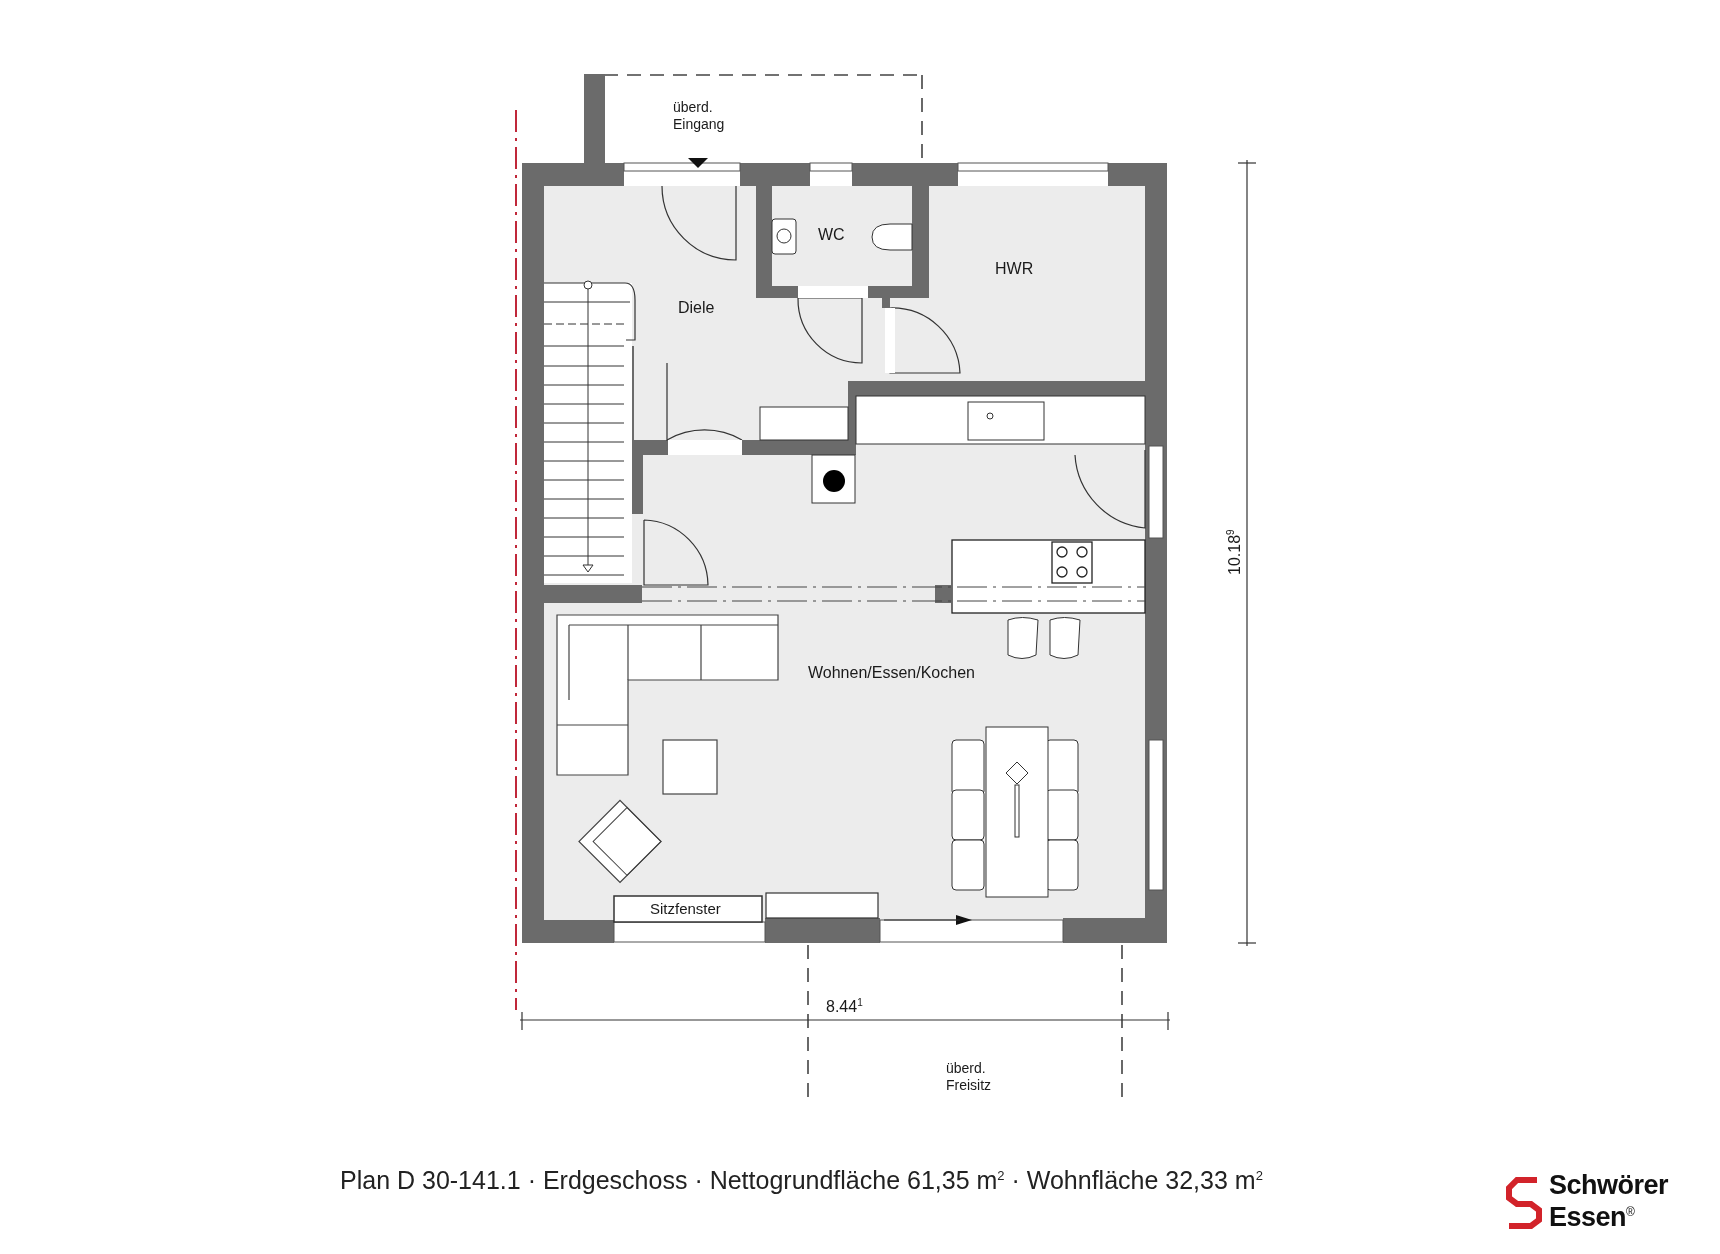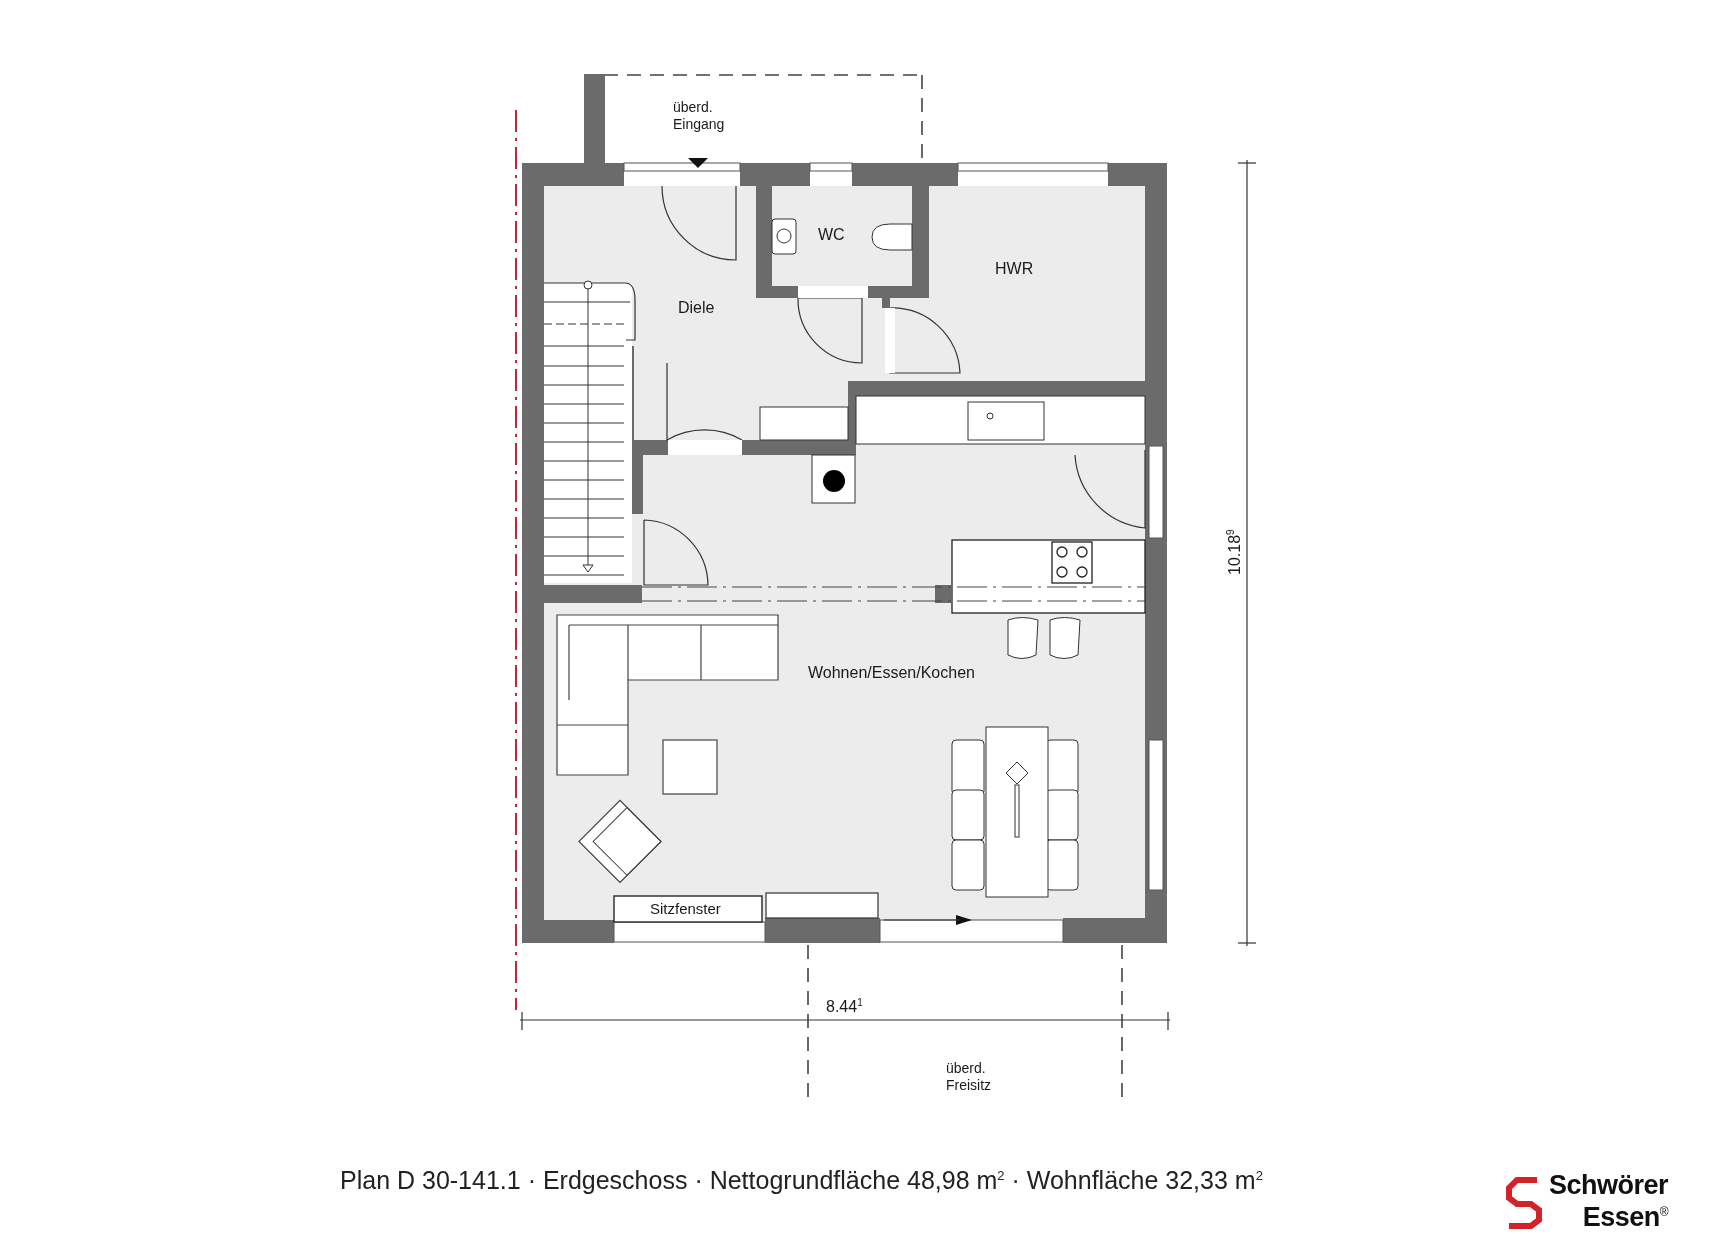--- a/index.html
+++ b/index.html
@@ -1,21 +1,21 @@
 <!DOCTYPE html>
 <html><head>
 <meta charset="utf-8">
 <style>
   html, body { margin:0; padding:0; background:#ffffff; }
   body { width:1720px; height:1254px; position:relative; overflow:hidden; font-family:"Liberation Sans", sans-serif; }
   #plan { position:absolute; left:0; top:0; }
   .lbl { font-family:"Liberation Sans", sans-serif; fill:#1a1a1a; }
   .footer { position:absolute; left:340px; top:1166px; font-size:25px; color:#222; white-space:nowrap; font-family:"Liberation Sans", sans-serif; }
   .footer sup { font-size:13px; }
-  .logo { position:absolute; left:1505px; top:1172px; width:200px; height:60px;text-align:right; }
+  .logo { position:absolute; left:1505px; top:1172px; width:200px; height:60px; }
   .logo-text { position:absolute; left:44px; top:0; font-weight:bold; font-size:27px; line-height:27px; color:#111; font-family:"Liberation Sans", sans-serif; letter-spacing:-0.5px; }
   .logo-text sup { font-size:12px; font-weight:normal; }
 </style>
 </head>
 <body>
 
 <svg id="plan" width="1720" height="1254" viewBox="0 0 1720 1254" xmlns="http://www.w3.org/2000/svg">
 
   <line x1="516" y1="110" x2="516" y2="1010" stroke="#c0283a" stroke-width="2" stroke-dasharray="22,6,3,6"></line>
 
@@ -202,21 +202,21 @@
   <text class="lbl" x="678" y="313" font-size="16">Diele</text>
   <text class="lbl" x="808" y="678" font-size="16">Wohnen/Essen/Kochen</text>
   <text class="lbl" x="650" y="914" font-size="15">Sitzfenster</text>
   <text class="lbl" x="946" y="1073" font-size="14">überd.</text>
   <text class="lbl" x="946" y="1090" font-size="14">Freisitz</text>
   <text class="lbl" x="826" y="1012" font-size="16"><tspan>8.44</tspan><tspan font-size="10" dy="-6">1</tspan></text>
   <text class="lbl" transform="translate(1240,575) rotate(-90)" font-size="16"><tspan>10.18</tspan><tspan font-size="10" dy="-6">9</tspan></text>
 </svg>
 
 <div class="footer">
-  <span>Plan D 30-141.1</span><span> · </span><span>Erdgeschoss</span><span> · </span><span>Nettogrundfläche 48,98 m</span><sup>2</sup><span> · </span><span>Wohnfläche 32,33 m</span><sup>2</sup>
+  <span>Plan D 30-141.1</span><span> · </span><span>Erdgeschoss</span><span> · </span><span>Nettogrundfläche 61,35 m</span><sup>2</sup><span> · </span><span>Wohnfläche 32,33 m</span><sup>2</sup>
 </div>
 
 <div class="logo">
   <svg width="38" height="56" viewBox="0 0 38 56" style="position:absolute;left:0;top:2px">
     <path d="M32 6 L12 6 L4 14 L4 24 L12 30 L26 30 L34 36 L34 46 L26 52 L4 52" fill="none" stroke="#d2232a" stroke-width="6" stroke-linejoin="miter"></path>
   </svg>
   <div class="logo-text">
     <div>Schwörer</div>
     <div><span>Essen</span><sup>®</sup></div>
   </div>

